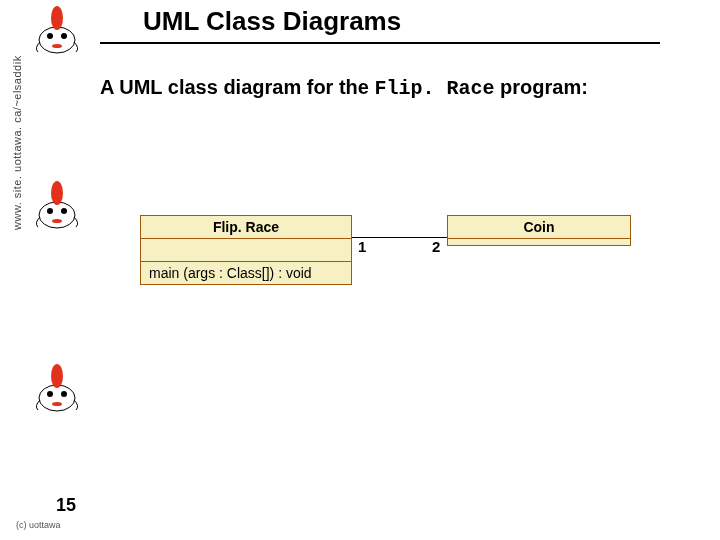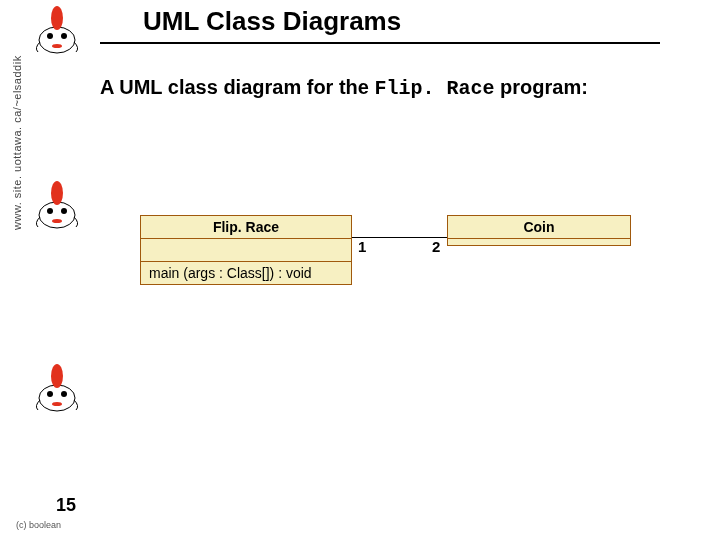--- a/index.html
+++ b/index.html
@@ -89,14 +89,14 @@
   <div class="mlabel left">1</div>
   <div class="mlabel right">2</div>
 
   <div class="uml coin">
     <div class="row name">Coin</div>
     <div class="row sep">
     </div>
   </div>
 
   <div class="pagenum">15</div>
-  <div class="copyright">(c) boolean</div>
+  <div class="copyright">(c) uottawa</div>
 </div>
 
 </body></html>

